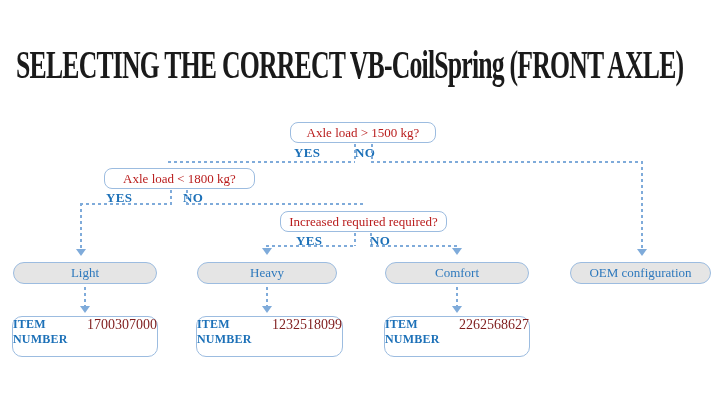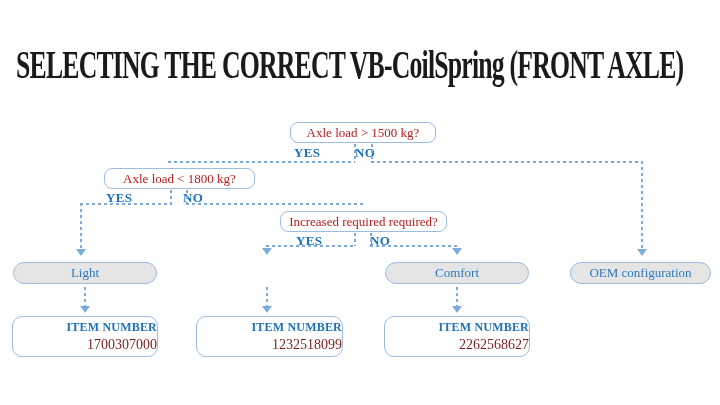--- a/index.html
+++ b/index.html
@@ -21,21 +21,21 @@
   }
   .outcome{
     position:absolute;box-sizing:border-box;height:22px;top:262px;
     border:1.5px solid #9cbce0;border-radius:11px;
     display:flex;align-items:center;justify-content:center;
     font-size:13px;color:#2e79bd;background:#e5e5e5;white-space:nowrap;
   }
   .itembox{
     position:absolute;box-sizing:border-box;height:41px;top:316px;
     border:1.5px solid #9cbce0;border-radius:10px;background:#fff;
-    display:flex;flex-direction:column;align-items:flex-end;justify-content:center;
+    display:flex;flex-direction:row;align-items:flex-start;justify-content:center;
     gap:2px;
   }
   .item-heading{font-size:12px;font-weight:700;color:#1d71b8;letter-spacing:0.2px;}
   .item-number{font-size:14px;color:#7f1d1d;}
   .yn{
     position:absolute;width:60px;text-align:left;
     font-size:13px;font-weight:700;color:#1d71b8;letter-spacing:0.3px;
   }
   .hline{
     position:absolute;height:2px;
@@ -82,20 +82,21 @@
   <div class="yn" style="left:296px;top:233px;">YES</div>
   <div class="yn" style="left:370px;top:233px;">NO</div>
   <div class="vline" style="left:354px;top:233px;height:13px;"></div>
   <div class="vline" style="left:370px;top:233px;height:13px;"></div>
   <div class="hline" style="left:266px;top:245px;width:90px;"></div>
   <div class="arrow" style="left:262px;top:248px;"></div>
   <div class="hline" style="left:370px;top:245px;width:88px;"></div>
   <div class="arrow" style="left:452px;top:248px;"></div>
 
   <div class="outcome" style="left:13px;width:144px;">Light</div>
+  <div class="outcome" style="left:197px;width:140px;">Heavy</div>
   <div class="outcome" style="left:385px;width:144px;">Comfort</div>
   <div class="outcome" style="left:570px;width:141px;">OEM configuration</div>
 
   <div class="vline" style="left:84px;top:287px;height:19px;"></div>
   <div class="arrow" style="left:80px;top:306px;"></div>
   <div class="vline" style="left:266px;top:287px;height:19px;"></div>
   <div class="arrow" style="left:262px;top:306px;"></div>
   <div class="vline" style="left:456px;top:287px;height:19px;"></div>
   <div class="arrow" style="left:452px;top:306px;"></div>
 

